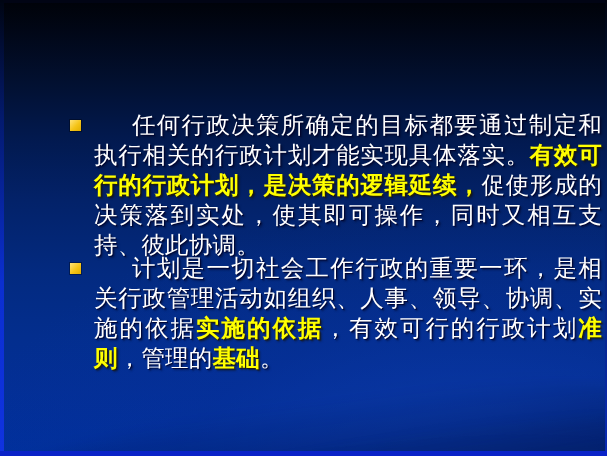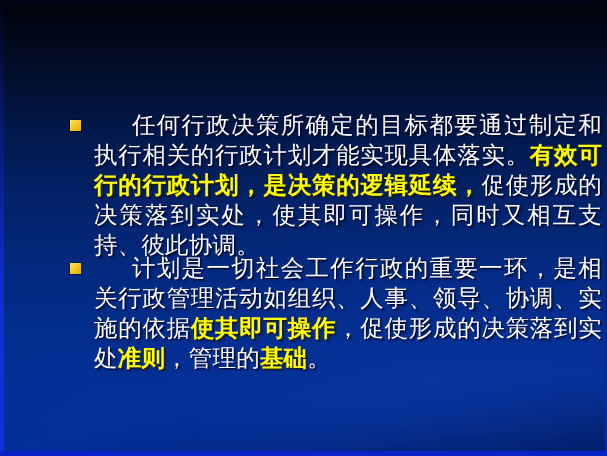--- a/index.html
+++ b/index.html
@@ -174,17 +174,17 @@
 
   <div class="content">
 
     <div class="para para-1">
       <span class="bullet"></span>
       <p class="ptext" id="para-1-text"><span>任何行政决策所确定的目标都要通过制定和执行相关的行政计划才能实现具体落实。</span><span class="hl">有效可行的行政计划，是决策的逻辑延续，</span><span>促使形成的决策落到实处，使其即可操作，同时又相互支持、彼此协调。</span></p>
     </div>
 
     <div class="para para-2">
       <span class="bullet"></span>
-      <p class="ptext" id="para-2-text"><span>计划是一切社会工作行政的重要一环，是相关行政管理活动如组织、人事、领导、协调、实施的依据</span><span class="hl">使其即可操作</span><span>，促使形成的决策落到实处</span><span class="hl">准则</span><span>，管理的</span><span class="hl">基础</span><span>。</span></p>
+      <p class="ptext" id="para-2-text"><span>计划是一切社会工作行政的重要一环，是相关行政管理活动如组织、人事、领导、协调、实施的依据</span><span class="hl">实施的依据</span><span>，有效可行的行政计划</span><span class="hl">准则</span><span>，管理的</span><span class="hl">基础</span><span>。</span></p>
     </div>
 
   </div>
 </div>
 
 </body></html>

